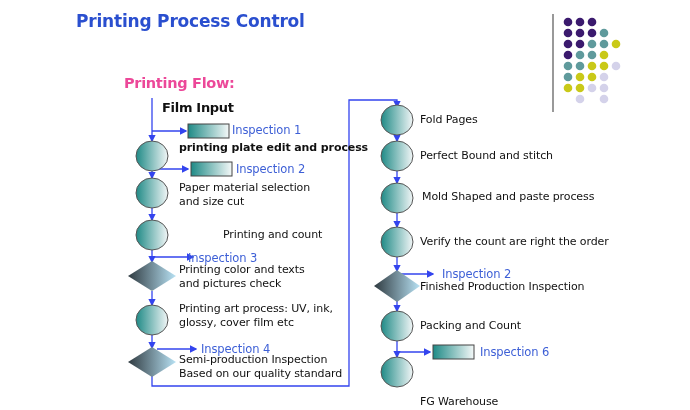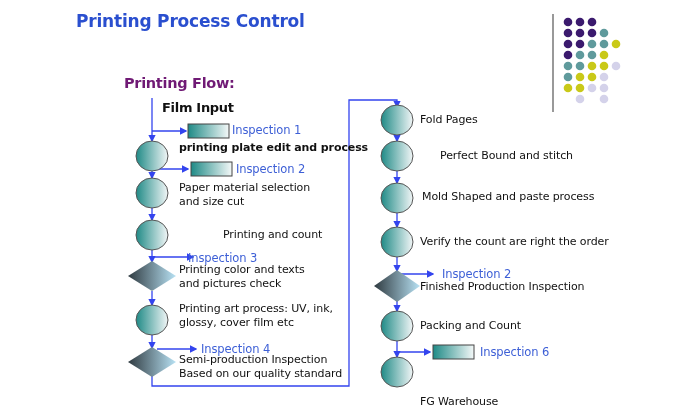--- a/index.html
+++ b/index.html
@@ -1,20 +1,20 @@
 <!DOCTYPE html>
 <html><head>
 <meta charset="utf-8">
 <style>
   html, body { margin: 0; padding: 0; background: #ffffff; }
   body { width: 690px; height: 410px; position: relative; overflow: hidden;
          font-family: "DejaVu Sans", "Liberation Sans", sans-serif; }
   .abs { position: absolute; white-space: nowrap; }
   .title { left: 76px; top: 11px; font-size: 17px; font-weight: bold; color: #2a4fcf; letter-spacing: -0.2px; }
-  .subtitle { left: 124px; top: 75px; font-size: 14.5px; font-weight: bold; color: #701a75; letter-spacing: -0.3px; }
+  .subtitle { left: 124px; top: 75px; font-size: 14.5px; font-weight: bold; color: #ec4899; letter-spacing: -0.3px; }
   .film { left: 162px; top: 100px; font-size: 13px; font-weight: bold; color: #111; letter-spacing: -0.3px; }
   .step { font-size: 11px; color: #111; line-height: 14px; letter-spacing: -0.1px; }
   .insp { font-size: 11.5px; color: #3d5fd6; letter-spacing: -0.1px; }
   .edi { color: #8a00b8; font-weight: bold; }
   svg.diagram { position: absolute; left: 0; top: 0; }
 </style>
 </head>
 <body>
 
 <div class="abs title">Printing Process Control</div>
@@ -132,21 +132,21 @@
     <div>Semi-production Inspection</div>
     <div>Based on our quality standard</div>
   </div>
 
 <div class="abs insp" style="left:232px; top:123px;text-align:center;">Inspection 1</div>
 <div class="abs insp" style="left:236px; top:162px;">Inspection 2</div>
 <div class="abs insp" style="left:188px; top:251px;">Inspection 3</div>
 <div class="abs insp" style="left:201px; top:342px;">Inspection 4</div>
 
 <div class="abs step" style="left:420px; top:113px;">Fold Pages</div>
-<div class="abs step" style="left:440px; top:149px;">Perfect Bound and stitch</div>
+<div class="abs step" style="left:420px; top:149px;">Perfect Bound and stitch</div>
 <div class="abs step" style="left:422px; top:190px;">Mold Shaped and paste process</div>
 <div class="abs step" style="left:420px; top:235px;">Verify the count are right the order</div>
 <div class="abs step" style="left:420px; top:280px;">Finished Production Inspection</div>
 <div class="abs step" style="left:420px; top:319px;">Packing and Count</div>
 <div class="abs step" style="left:420px; top:363px;margin-top:32px;">
     <div>FG Warehouse</div>
     <div class="edi">EDI Count record</div>
   </div>
 
 <div class="abs insp" style="left:442px; top:267px;">Inspection 2</div>

